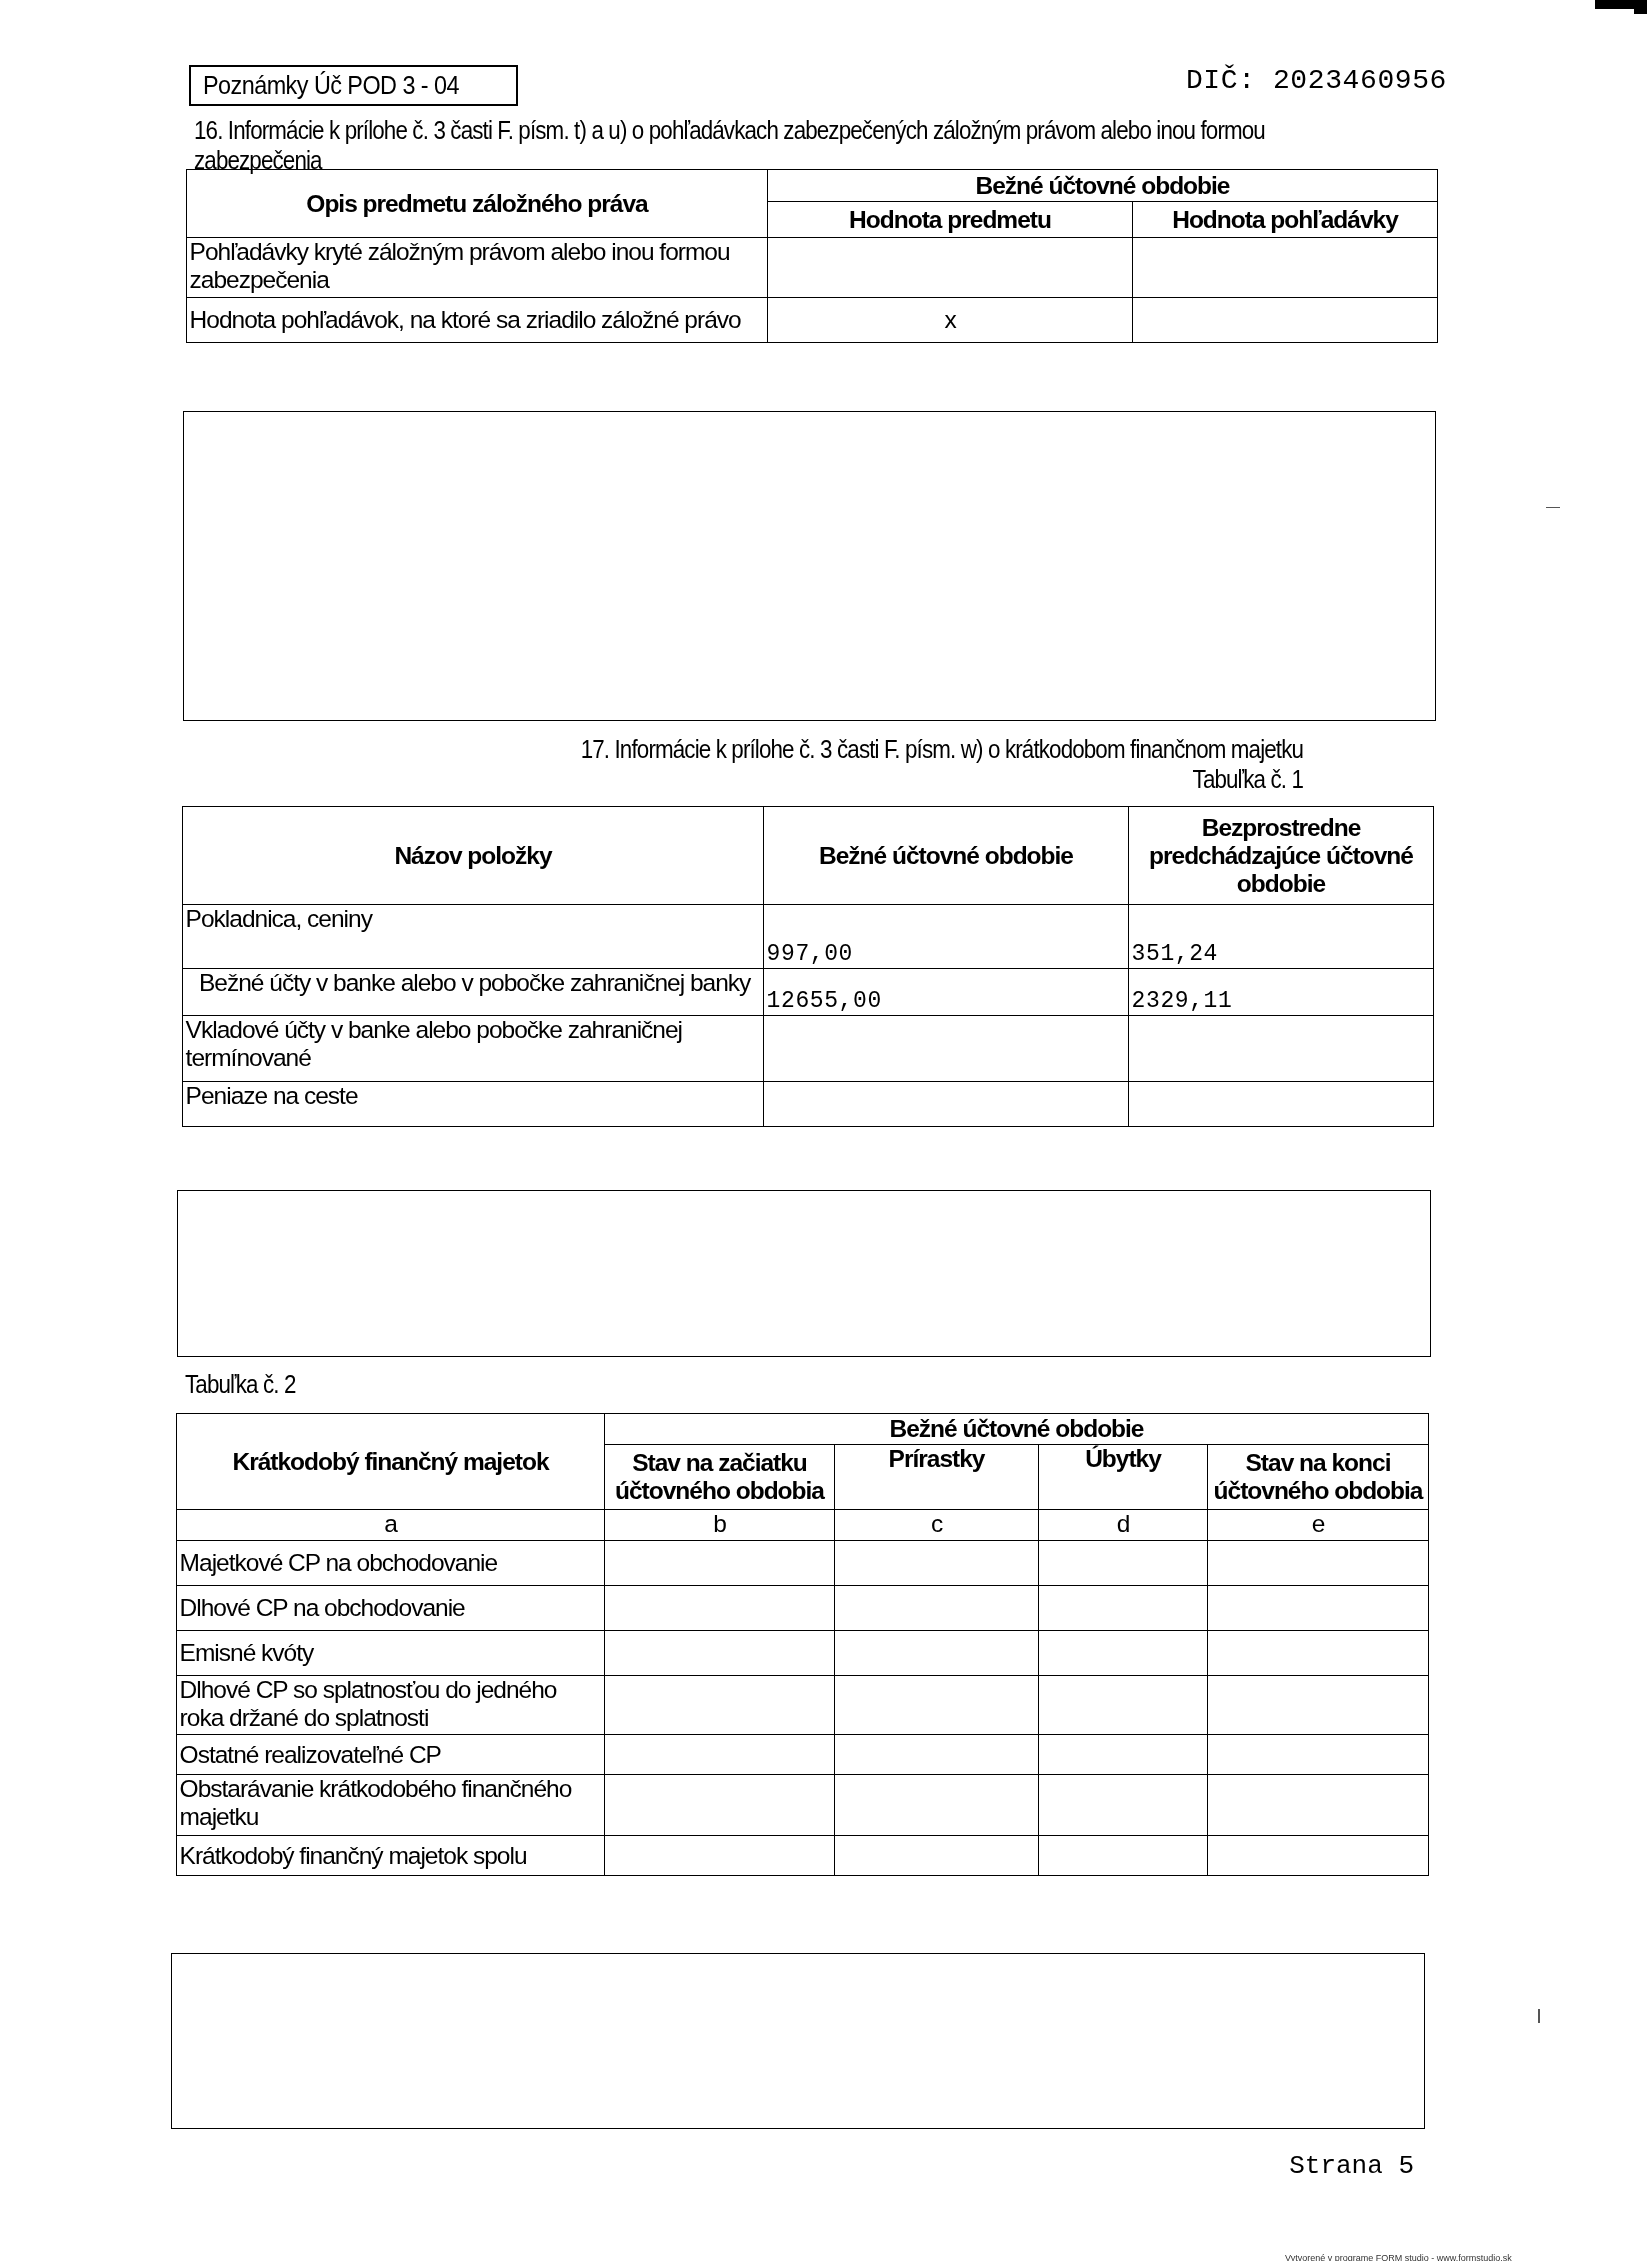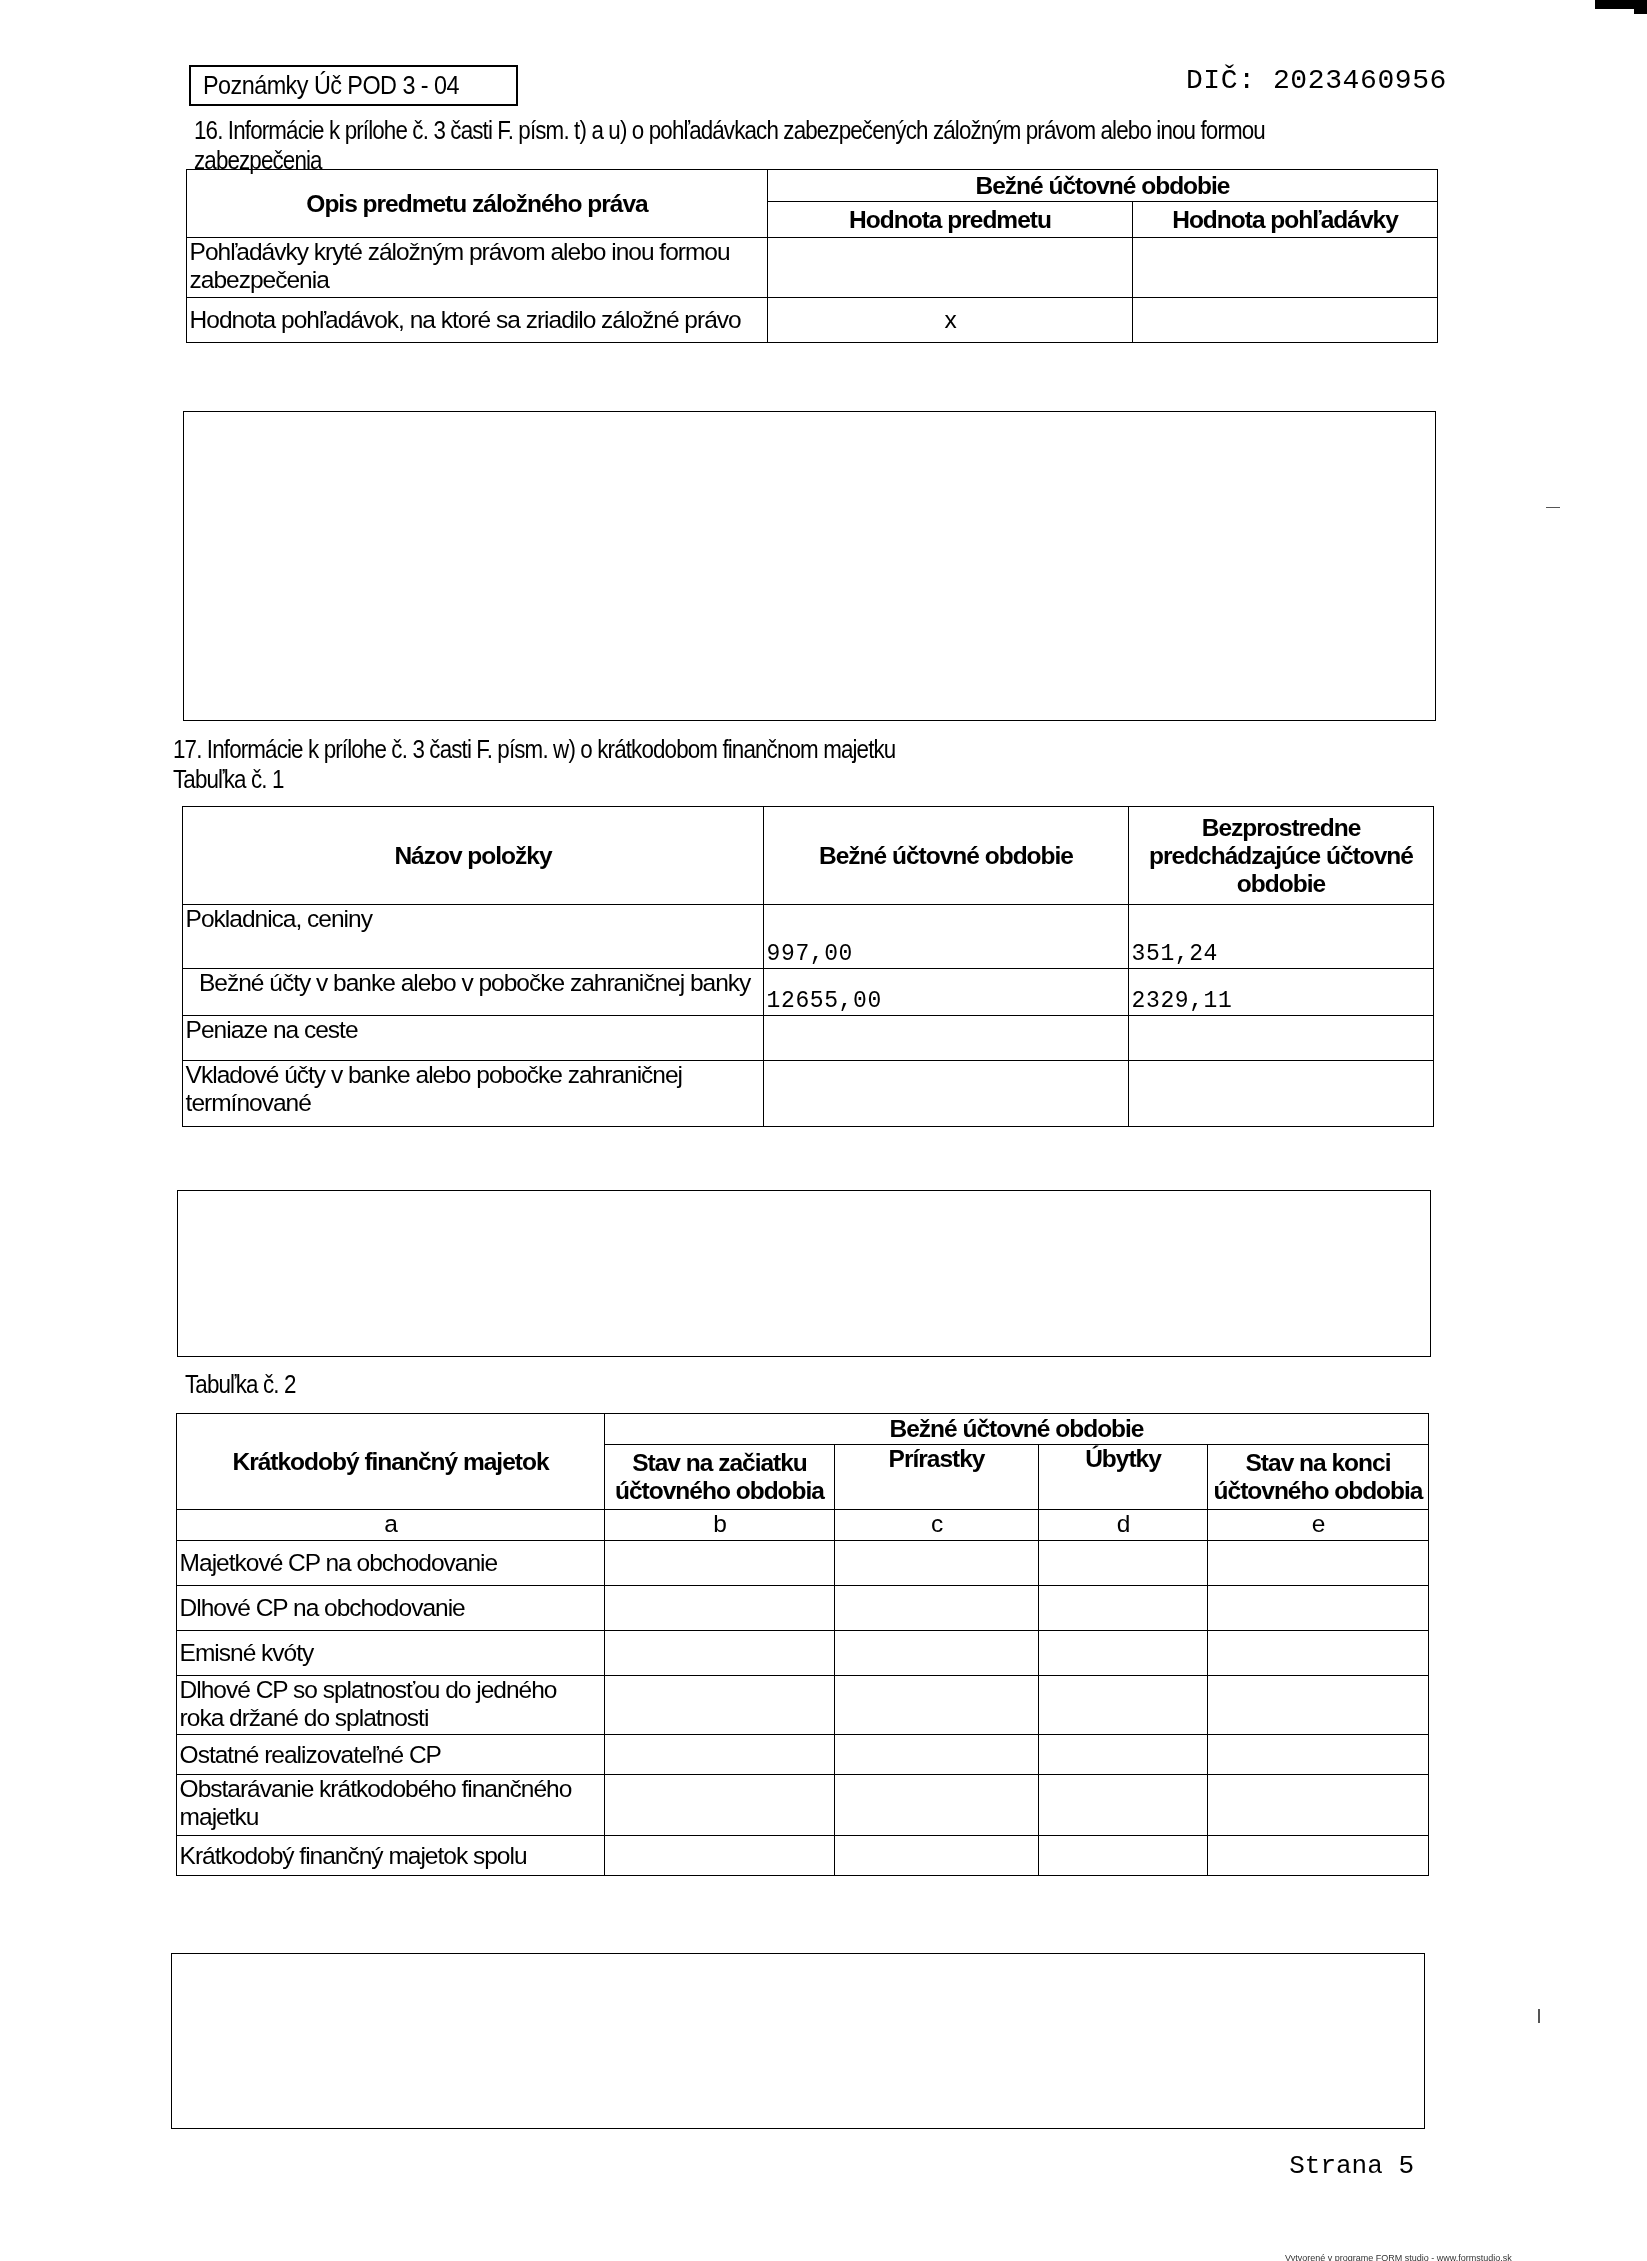--- a/index.html
+++ b/index.html
@@ -69,21 +69,21 @@
     <td class="center" style="vertical-align:middle;">x</td>
     <td class="center"></td>
   </tr>
 </tbody>
   </table>
 
 <div class="note-box" style="left:183px; top:411px; width:1253px; height:310px;">
   <span></span>
 </div>
 
-<div class="abs section-title" style="left:173px; top:734px; width:1292px;">
+<div class="abs section-title" style="left:192px; top:734px; width:1292px;text-align:right;">
   <div style="transform:scaleX(0.86);transform-origin:left top;white-space:nowrap;">17. Informácie k prílohe č. 3 časti F. písm. w) o krátkodobom finančnom majetku</div>
   <div style="transform:scaleX(0.86);transform-origin:left top;white-space:nowrap;">Tabuľka č. 1</div>
 </div>
 
 <table class="grid" style="left:182px; top:806px; width:1251px;">
   <colgroup>
       <col style="width:581px">
       <col style="width:365px">
       <col style="width:305px">
     </colgroup>
@@ -96,27 +96,27 @@
   <tr style="height:64px">
     <td>Pokladnica, ceniny</td>
     <td class="num">997,00</td>
     <td class="num">351,24</td>
   </tr>
   <tr style="height:47px">
     <td style="white-space:nowrap;padding-left:16px;">Bežné účty v banke alebo v pobočke zahraničnej banky</td>
     <td class="num">12655,00</td>
     <td class="num">2329,11</td>
   </tr>
-  <tr style="height:45px">
-    <td>Peniaze na ceste</td>
-    <td class="num"></td>
-    <td class="num"></td>
-  </tr>
   <tr style="height:66px">
     <td>Vkladové účty v banke alebo pobočke zahraničnej termínované</td>
+    <td class="num"></td>
+    <td class="num"></td>
+  </tr>
+  <tr style="height:45px">
+    <td>Peniaze na ceste</td>
     <td class="num"></td>
     <td class="num"></td>
   </tr>
 </tbody>
   </table>
 
 <div class="note-box" style="left:177px; top:1190px; width:1254px; height:167px;">
   <span></span>
 </div>
 

